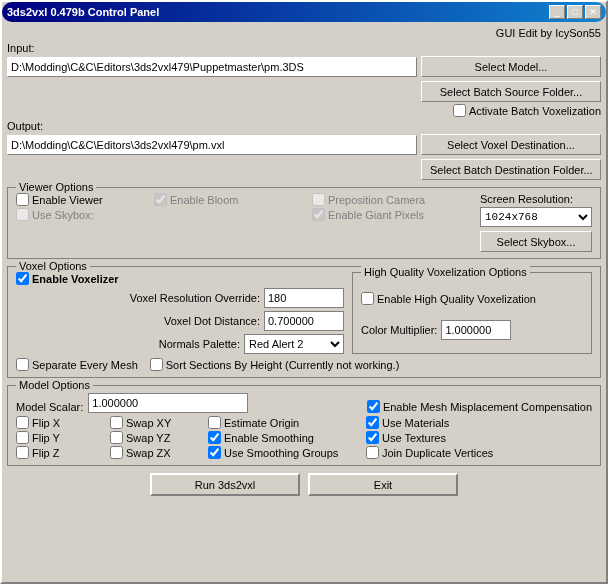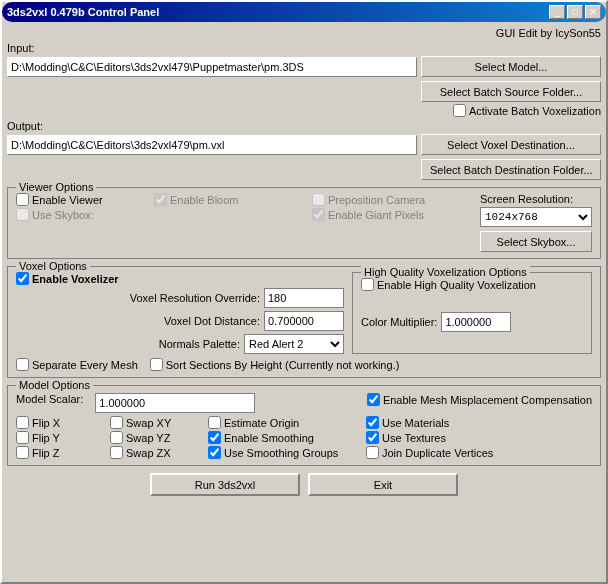--- a/index.html
+++ b/index.html
@@ -286,21 +286,21 @@
             <span>Normals Palette:</span>
             <select class="dropdown">
               <option>Red Alert 2</option>
               <option>Tiberian Sun</option>
             </select>
           </div>
         </div>
 
         <div style="border:1px solid #808080; padding:5px 8px 5px 8px; position:relative; width:240px; flex-shrink:0;">
           <span style="position:absolute; top:-7px; left:8px; background:#d4d0c8; padding:0 3px; font-size:11px;">High Quality Voxelization Options</span>
-          <div style="display:flex; flex-direction:column; gap:21px; margin-top:0;">
+          <div style="display:flex; flex-direction:column; gap:15px; margin-top:14px;">
             <label style="display:flex;align-items:center;gap:3px;">
               <input type="checkbox" style="">
               <span>Enable High Quality Voxelization</span>
             </label>
             <div style="display:flex; align-items:center; gap:4px;">
               <span>Color Multiplier:</span>
               <input type="text" class="small-input" style="width: 70px;" value="1.000000">
             </div>
           </div>
         </div>
@@ -313,21 +313,21 @@
         <label style="display:flex;align-items:center;gap:3px;">
           <input type="checkbox" style="">
           <span>Sort Sections By Height (Currently not working.)</span>
         </label>
       </div>
     </div>
 
     <div class="group-box">
       <span class="group-box-label">Model Options</span>
       <div style="display:flex; flex-direction:column; gap:3px; margin-top:2px;">
-        <div style="display:flex; align-items:flex-start; gap:12px;">
+        <div style="display:flex; align-items:flex-end; gap:5px;">
           <span>Model Scalar:</span>
           <input type="text" class="model-scalar-input" value="1.000000" style="">
           <div style="flex:1;"></div>
           <label style="display:flex;align-items:center;gap:3px;">
             <input type="checkbox" checked="" style="">
             <span>Enable Mesh Misplacement Compensation</span>
           </label>
         </div>
         <div style="display:flex; gap:8px;">
 

